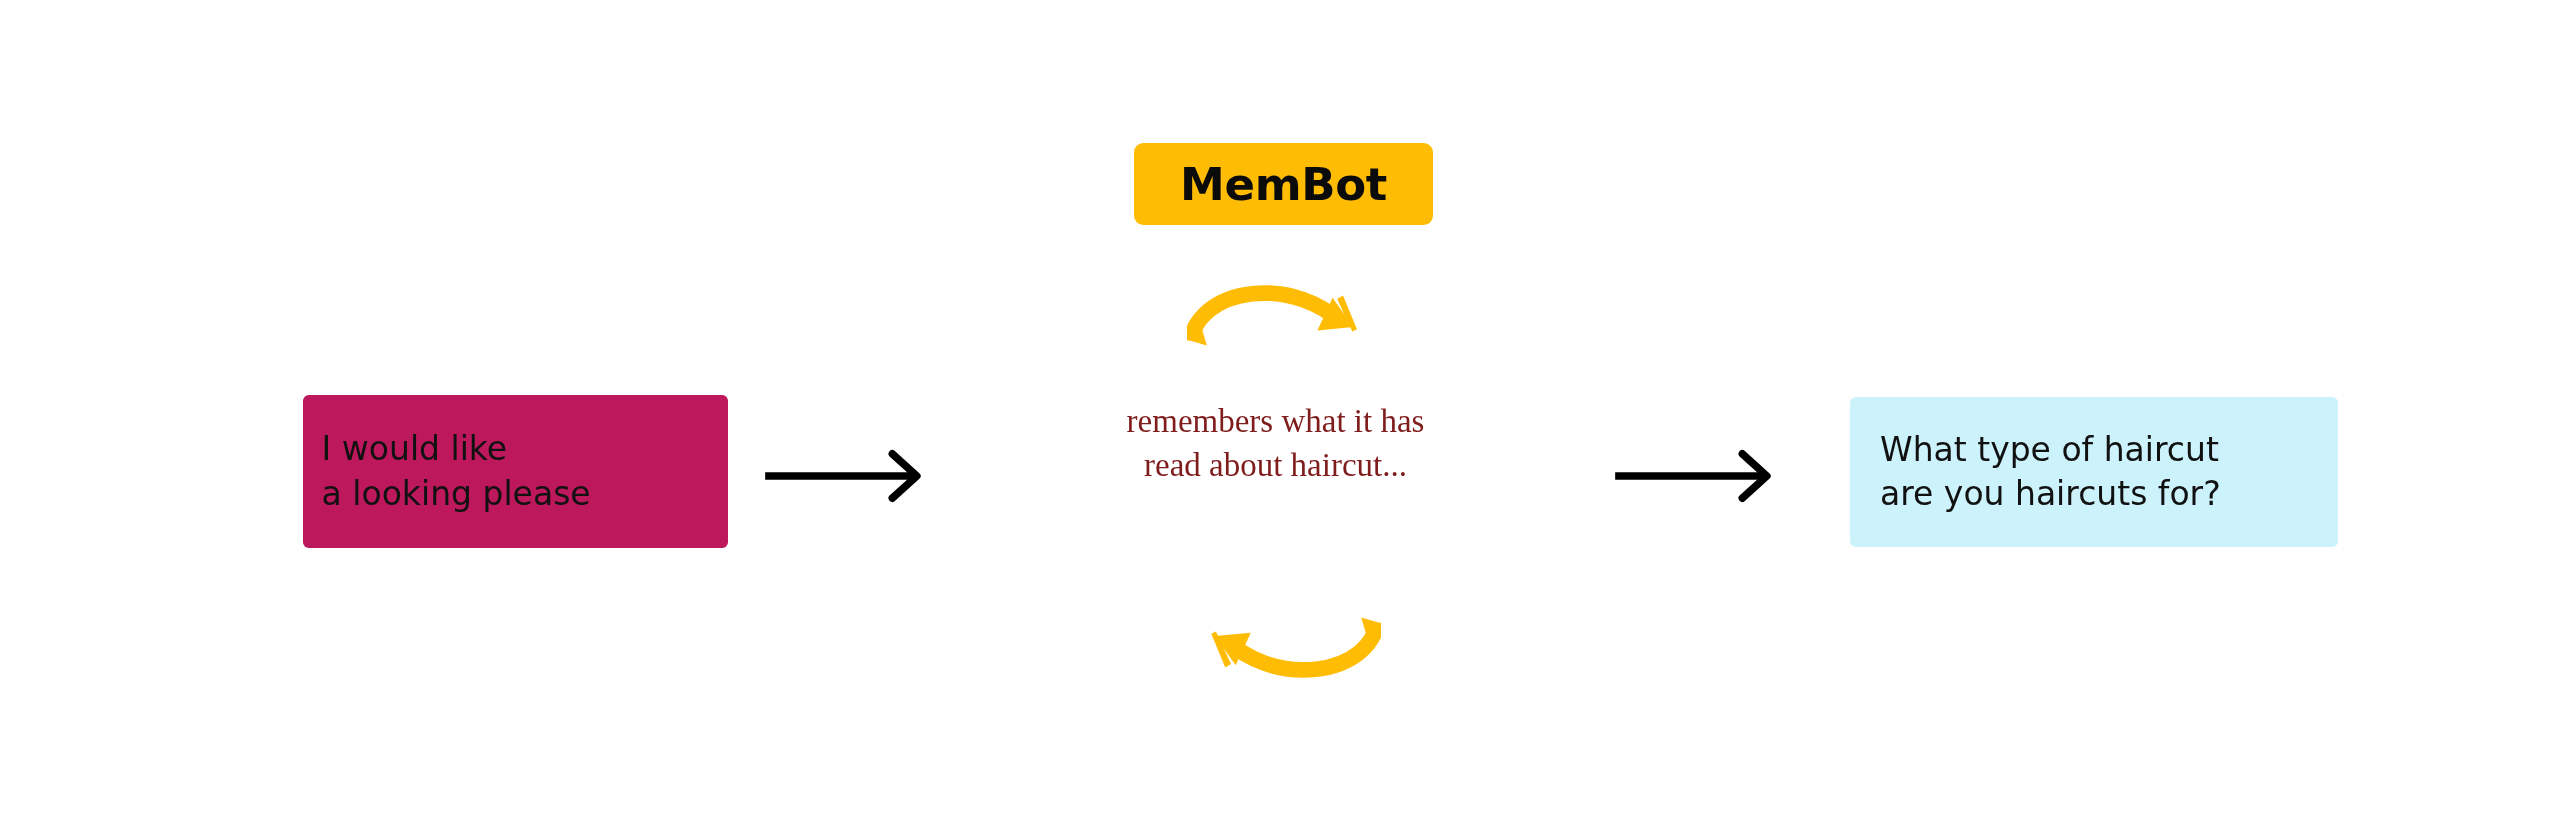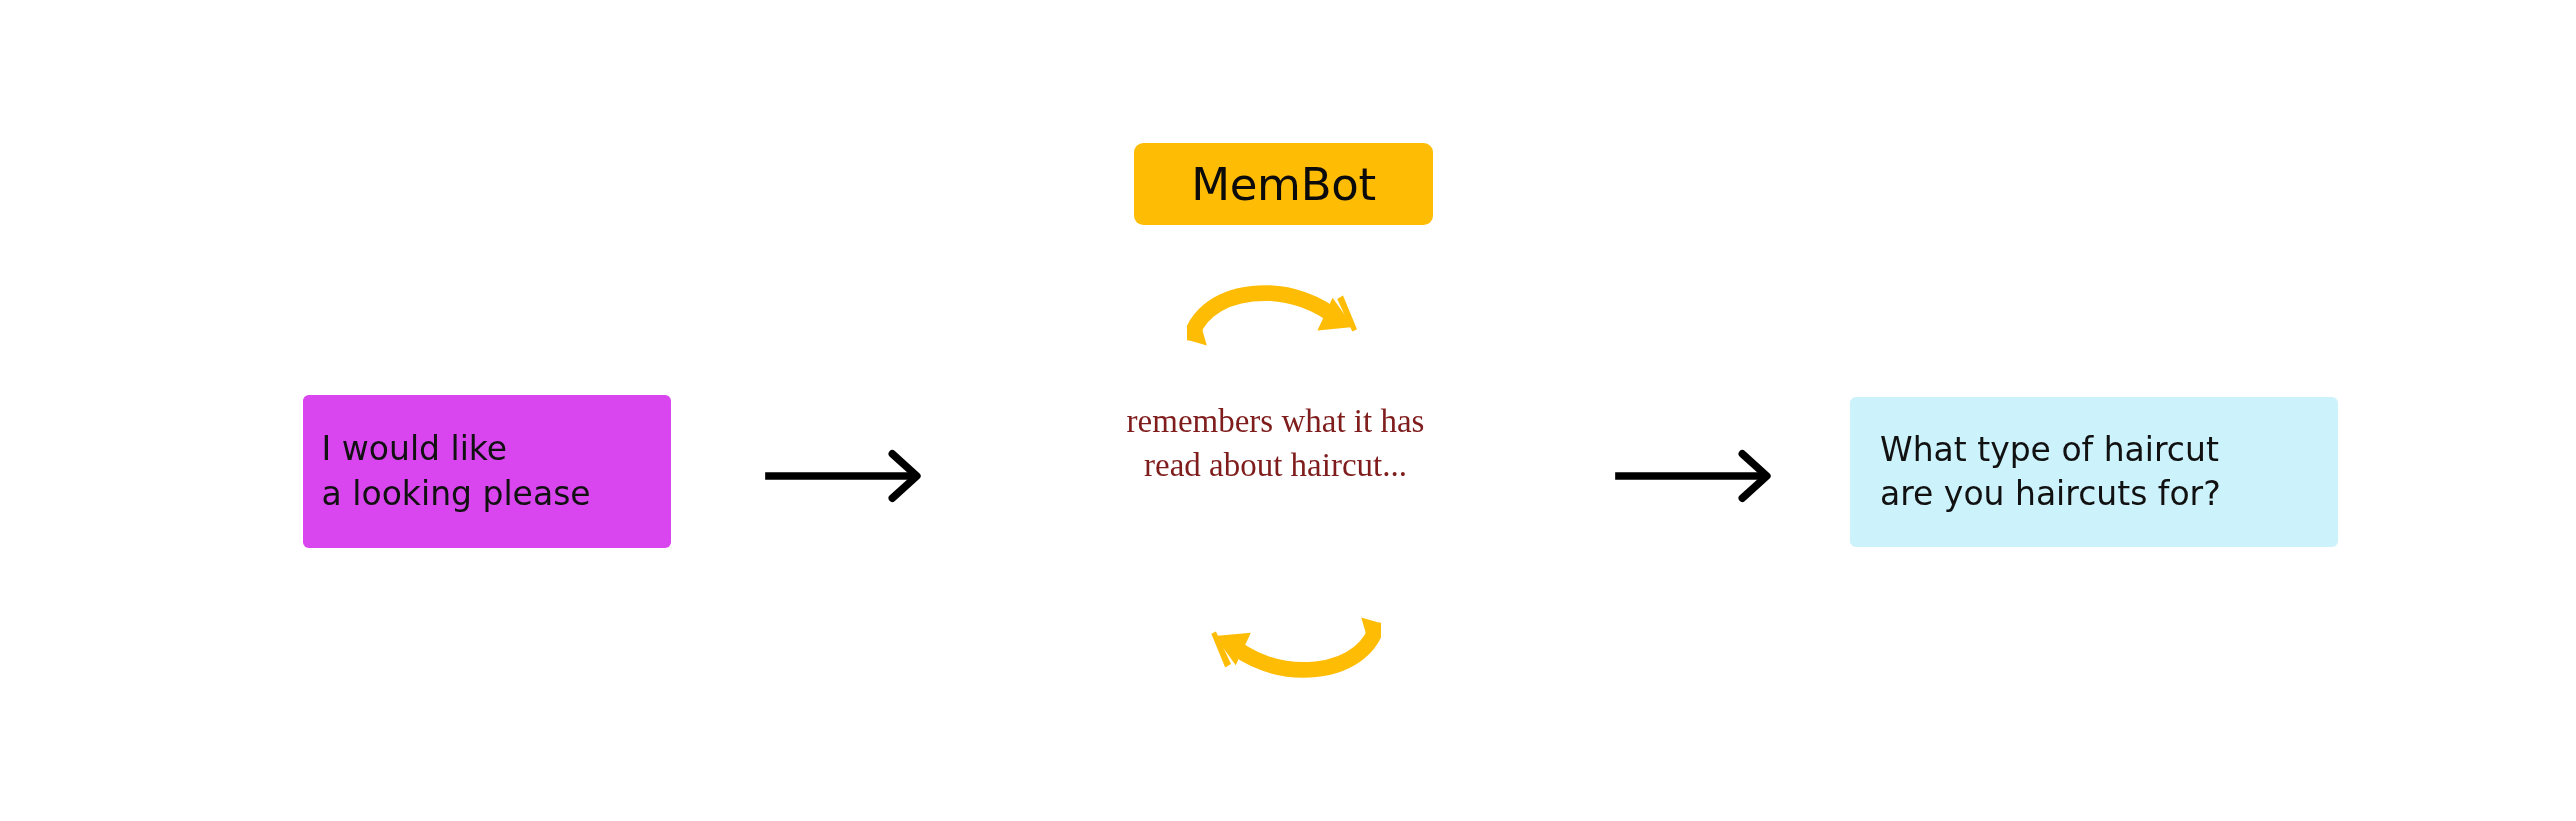--- a/index.html
+++ b/index.html
@@ -32,21 +32,21 @@
     background: #FFBC05;
     border-radius: 9.3px;
     display: flex;
     align-items: center;
     justify-content: center;
     box-sizing: border-box;
   }
   .membot-badge-label {
     font-family: "DejaVu Sans", sans-serif;
     font-size: 45px;
-    font-weight: 400;
+    font-weight: 700;
     color: #0b0b0b;
     letter-spacing: -0.3px;
     line-height: 1;
     white-space: nowrap;
   }
 
   
   .loop-arrow {
     position: absolute;
   }
@@ -69,23 +69,23 @@
     position: absolute;
     border-radius: 5.8px;
     box-sizing: border-box;
     display: flex;
     flex-direction: column;
     justify-content: center;
   }
   .bubble-user {
     left: 303px;
     top: 395px;
-    width: 368px;
+    width: 425px;
     height: 153px;
-    background: #d946ef;
+    background: #be185d;
     padding: 0 18.6px;
   }
   .bubble-bot {
     left: 1850px;
     top: 397px;
     width: 488px;
     height: 150px;
     background: #CCF2FB;
     padding: 0 30px;
   }

